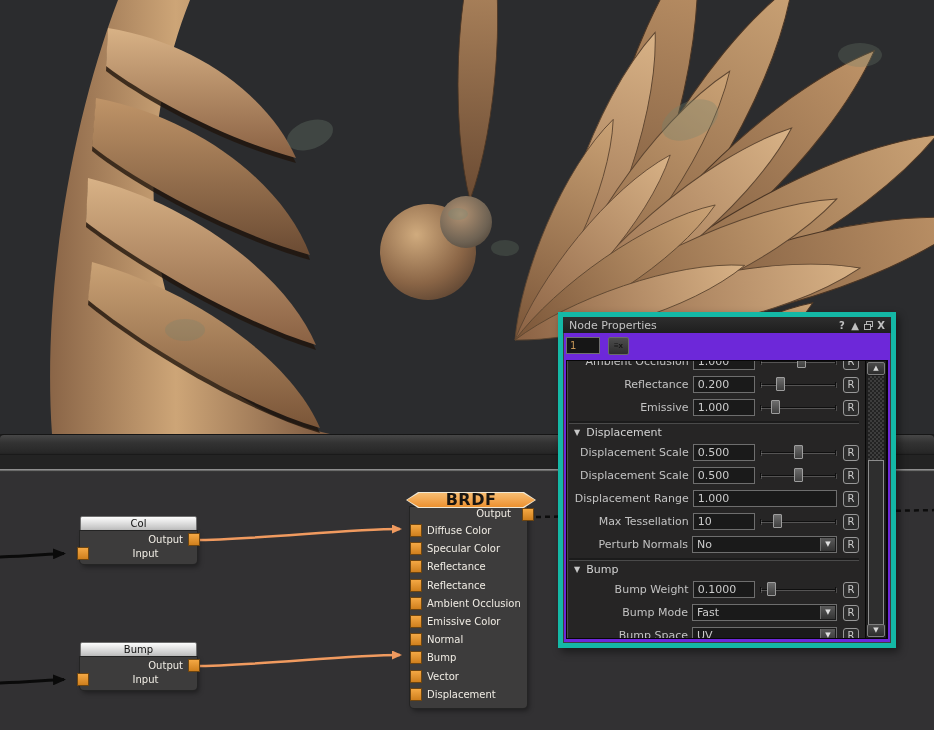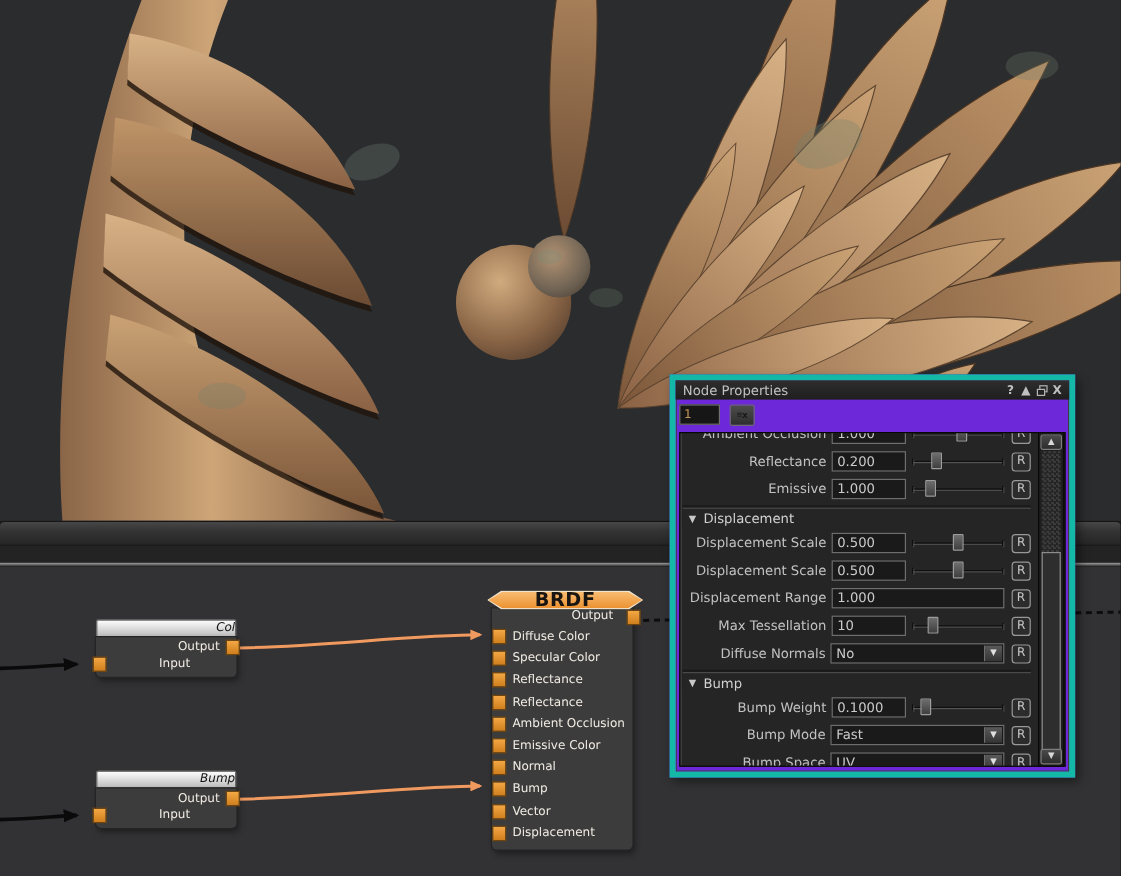--- a/index.html
+++ b/index.html
@@ -17,21 +17,21 @@
   .gap-strip{position:absolute;left:0;top:455px;width:934px;height:14px;background:#232323;z-index:2;}
   .divider-line{position:absolute;left:0;top:469px;width:934px;height:3px;z-index:2;
     background:linear-gradient(#a0a0a0,#555 70%,#111);}
 
   
   .node-editor{position:absolute;left:0;top:472px;width:934px;height:258px;background:#323133;z-index:3;}
   .wires{position:absolute;left:0;top:0;width:934px;height:730px;z-index:4;pointer-events:none;}
 
   .node{position:absolute;z-index:5;width:117px;}
   .node-header{height:15px;background:linear-gradient(#fdfdfd,#bdbdbd);border:1px solid #6f6f6f;
-    box-sizing:border-box;border-radius:2px 2px 0 0;text-align:right;font-size:10px;line-height:13px;color:#101010;font-style:italic;}
+    box-sizing:border-box;border-radius:2px 2px 0 0;text-align:center;font-size:10px;line-height:13px;color:#101010;}
   .node-body{position:relative;background:#3d3c3c;border-radius:0 0 4px 4px;
     box-shadow:0 0 0 1px #242424,2px 3px 5px rgba(0,0,0,.4);padding:2px 0 3px;}
   .port{position:absolute;width:12px;height:13px;box-sizing:border-box;
     background:linear-gradient(#f4a844,#cf7f1d);border:1px solid #6d4511;}
   .n-row{position:relative;height:14px;font-size:10px;color:#f0ece4;line-height:14px;}
   .n-row.out{text-align:right;padding-right:14px;}
   .n-row.out .port{right:-3px;top:0;}
   .n-row.in{text-align:center;padding-left:14px;}
   .n-row.in .port{left:-3px;top:0;}
 
@@ -346,21 +346,21 @@
           <div class="ctrl-row">
             <span class="ctrl-label">Max Tessellation</span>
             <div class="field">10</div>
             <div class="slider">
               <span class="track"></span>
               <span class="thumb" style="left: 14px;"></span>
             </div>
             <button class="r-btn">R</button>
           </div>
           <div class="ctrl-row">
-            <span class="ctrl-label">Diffuse Normals</span>
+            <span class="ctrl-label">Perturb Normals</span>
             <div class="field dropdown"><span class="dd-val">No</span><span class="dd-btn">
                 <span class="dd-arrow">▼</span>
               </span></div>
             <button class="r-btn">R</button>
           </div>
           <div class="section-row">
             <span class="tri">▼</span>
             <span class="sec-label">Bump</span>
           </div>
           <div class="ctrl-row">

